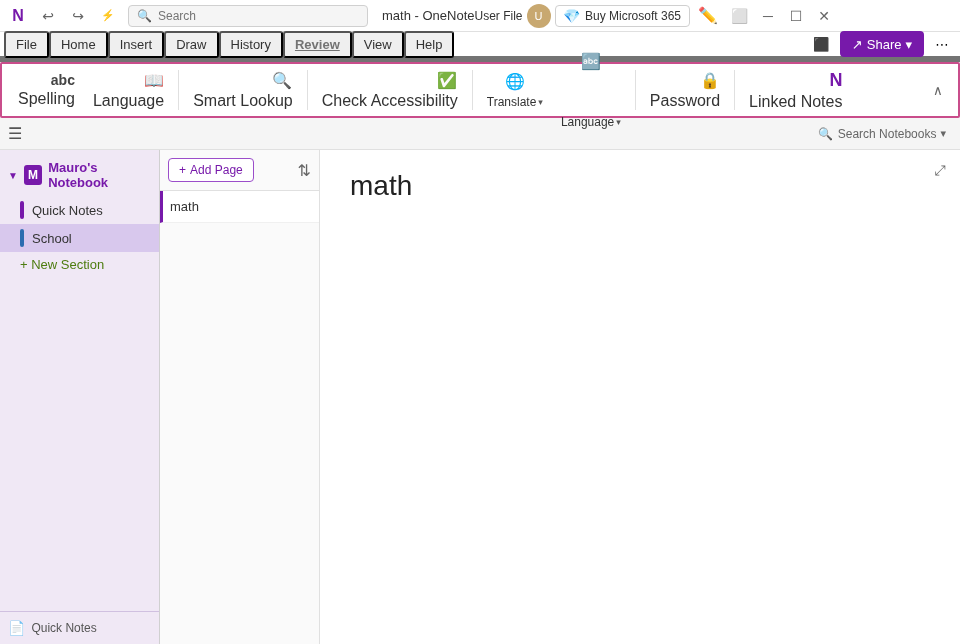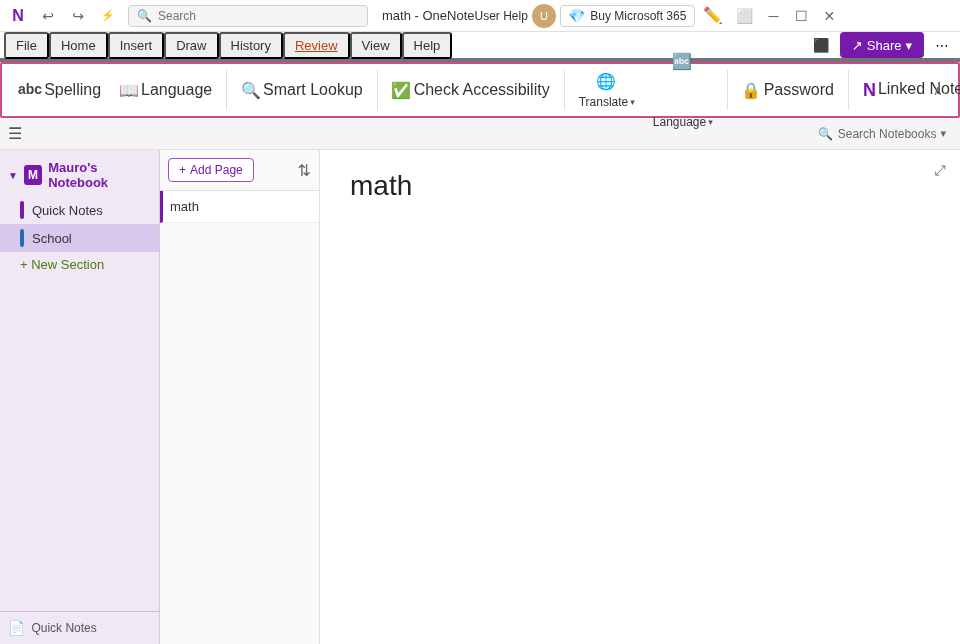--- a/index.html
+++ b/index.html
@@ -25,38 +25,38 @@
     .ms365-btn { display: flex; align-items: center; gap: 4px; padding: 2px 8px; border: 1px solid #d0d0d0; border-radius: 4px; background: white; font-size: 12px; cursor: pointer; color: #333; }
     .ms365-icon { color: #7719aa; font-size: 14px; }
     .icon-btn { width: 28px; height: 24px; display: flex; align-items: center; justify-content: center; border: none; background: transparent; cursor: pointer; color: #666; font-size: 16px; border-radius: 4px; }
     .window-controls-right { display: flex; }
     .win-close { background: transparent; }
 
     
     .menu-bar {
       display: flex; align-items: center; height: 30px;
       background: #fff; padding: 0 4px;
-      border-bottom: 4px solid #737373;
+      border-bottom: 6px solid #737373;
     }
     .menu-item { padding: 4px 10px; font-size: 13px; cursor: pointer; border-radius: 3px; color: #333; }
-    .menu-item.active { color: #c2410c; font-weight: 400; text-decoration: underline; }
+    .menu-item.active { color: #737373; font-weight: 700; text-decoration: underline; }
     .menu-right { margin-left: auto; display: flex; gap: 4px; }
     .share-btn { display: flex; align-items: center; gap: 4px; padding: 4px 12px; background: #7719aa; border: none; border-radius: 4px; color: white; font-size: 13px; cursor: pointer; }
     .menu-icon-btn { width: 28px; height: 26px; display: flex; align-items: center; justify-content: center; border: none; background: transparent; cursor: pointer; border-radius: 3px; }
 
     
     .ribbon {
       display: flex; align-items: center; height: 56px;
       background: #fff; padding: 0 8px;
       border: 2px solid #c94d8b; border-radius: 2px;
       position: relative;
     }
     .ribbon-items { display: flex; align-items: center; gap: 2px; flex: 1; }
     .ribbon-btn {
-      display: flex; flex-direction: row; align-items: flex-start;
+      display: flex; flex-direction: column; align-items: flex-end;
       padding: 4px 8px; cursor: pointer; border-radius: 4px;
       border: none; background: transparent; gap: 2px; min-width: 50px;
     }
     .ribbon-btn-icon { font-size: 18px; color: #555; }
     .ribbon-btn-label { font-size: 16px; color: #333; white-space: nowrap; }
     .ribbon-btn.has-arrow { flex-direction: row; align-items: center; gap: 4px; min-width: auto; }
     .ribbon-btn.has-arrow .ribbon-btn-label { font-size: 12px; }
     .ribbon-separator { width: 1px; height: 40px; background: #e0e0e0; margin: 0 4px; }
     .ribbon-collapse { position: absolute; right: 8px; top: 50%; transform: translateY(-50%); width: 24px; height: 24px; display: flex; align-items: center; justify-content: center; cursor: pointer; border: none; background: transparent; border-radius: 3px; color: #666; }
 
@@ -154,21 +154,21 @@
       <button class="win-btn" style="font-size:11px; color:#666;">⚡</button>
     </div>
     <div class="search-box-title">
       <span style="color:#888; font-size:12px;">🔍</span>
       <input type="text" placeholder="Search" style="">
     </div>
     <span class="title-text">math - OneNote</span>
   </div>
   <div class="title-bar-right">
     <div class="user-info">
-      <span>User Help</span>
+      <span>User File</span>
       <div class="avatar">U</div>
     </div>
     <button class="ms365-btn">
       <span class="ms365-icon">💎</span>
       <span>Buy Microsoft 365</span>
     </button>
     <button class="icon-btn">✏️</button>
     <div class="window-controls-right">
       <button class="win-btn">⬜</button>
       <button class="win-btn">─</button>

